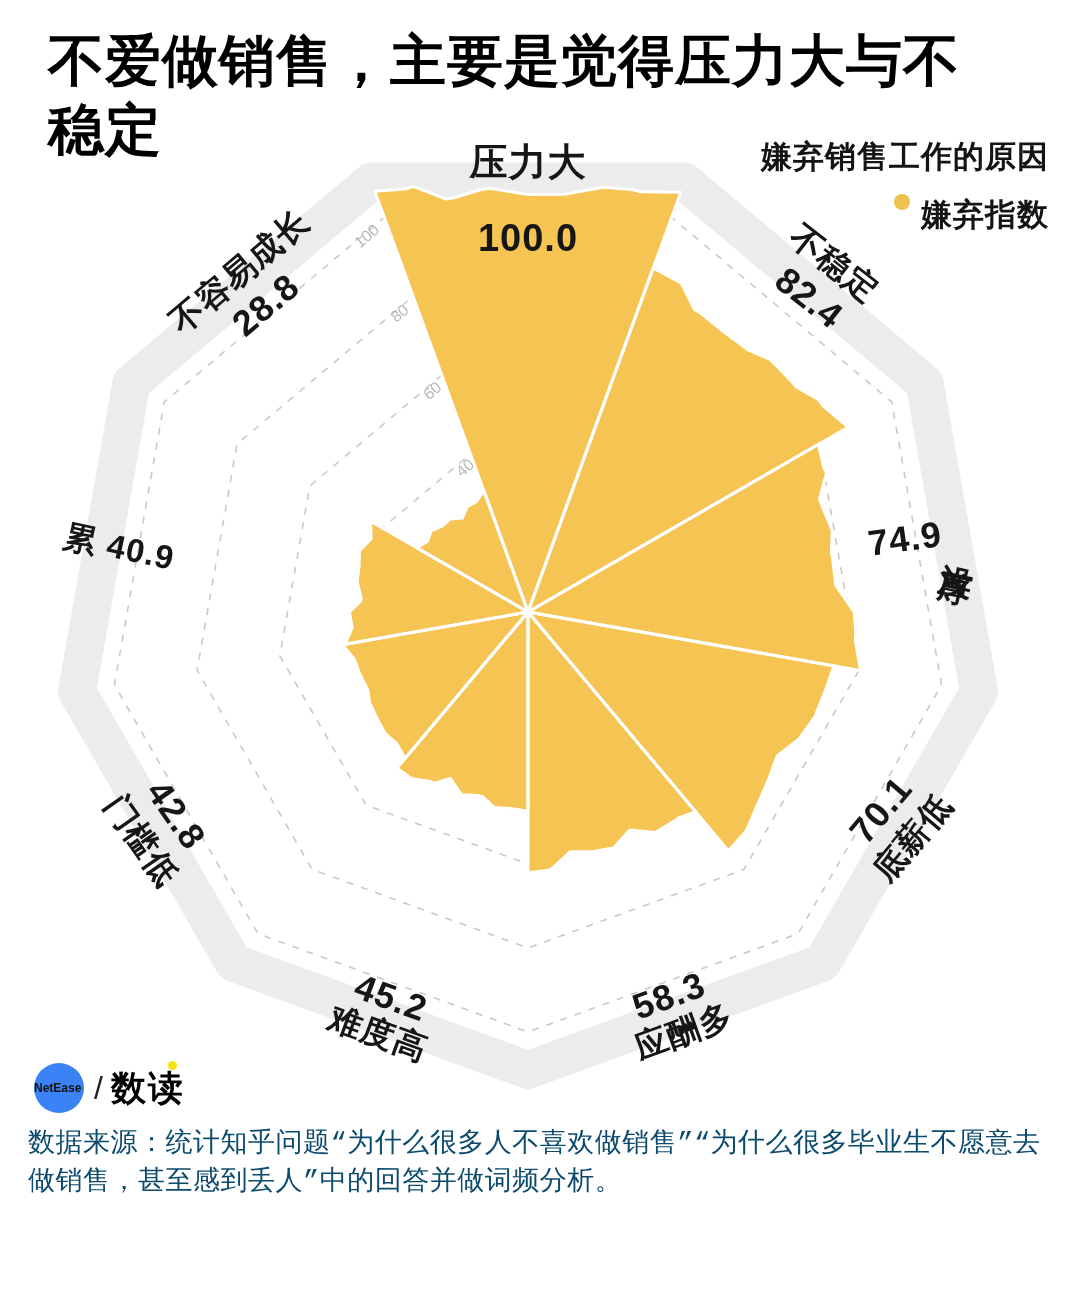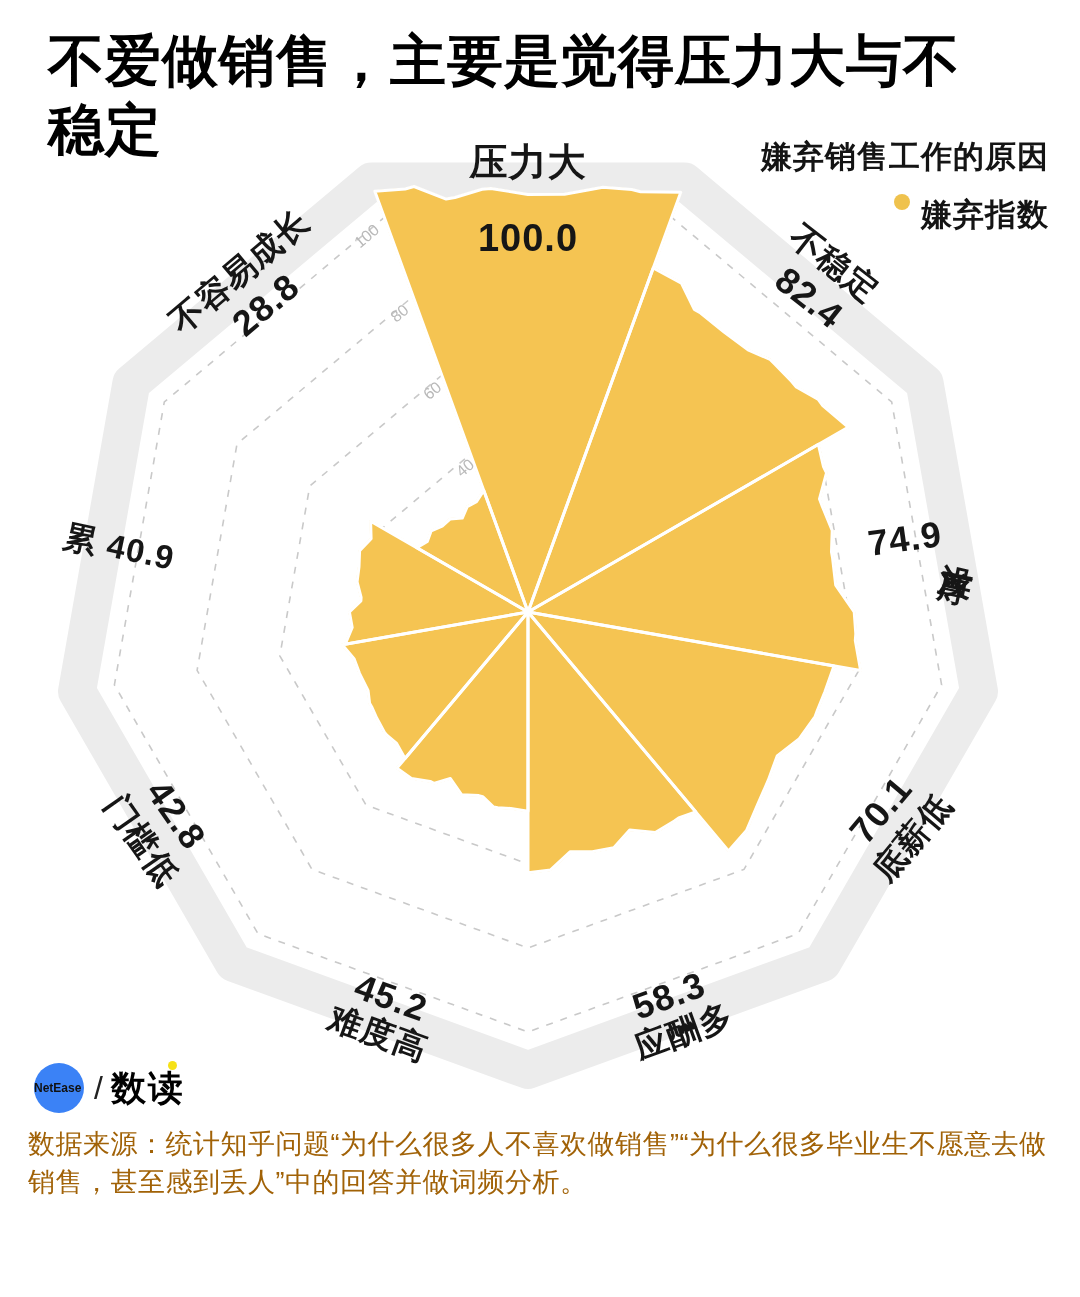--- a/index.html
+++ b/index.html
@@ -26,21 +26,21 @@
   .footer-logo{position:absolute;left:38px;top:1058px;display:flex;align-items:center;height:60px;}
   .logo-brand{font-size:34px;font-weight:800;letter-spacing:3px;color:#141414;}
   .logo-circle{
     width:50px;height:50px;border-radius:50%;background:#3b82f6;margin-left:-4px;
     display:flex;align-items:center;justify-content:flex-start;flex:none;
   }
   .logo-circle span{font-size:12px;font-weight:800;color:#111;letter-spacing:0;}
   .logo-slash{font-size:32px;font-weight:400;color:#222;margin:0 8px 0 10px;}
   .logo-sub{position:relative;font-size:35px;font-weight:800;letter-spacing:2px;color:#000000;}
   .logo-sub .sub-dot{position:absolute;width:9px;height:9px;border-radius:50%;background:#F6E117;top:-4px;right:8px;}
-  .footer-text{position:absolute;left:28px;top:1126px;width:1032px;color:#a16207;}
+  .footer-text{position:absolute;left:28px;top:1126px;width:1032px;color:#0c4a6e;font-family:Liberation Mono, monospace;}
   .footer-text p{margin:0 0 8px 0;font-size:27px;line-height:1.4;letter-spacing:0.5px;}
 </style>
 </head>
 <body>
 
 <div class="canvas">
 
   <div class="title">不爱做销售，主要是觉得压力大与不稳定</div>
 
   <div class="legend">

